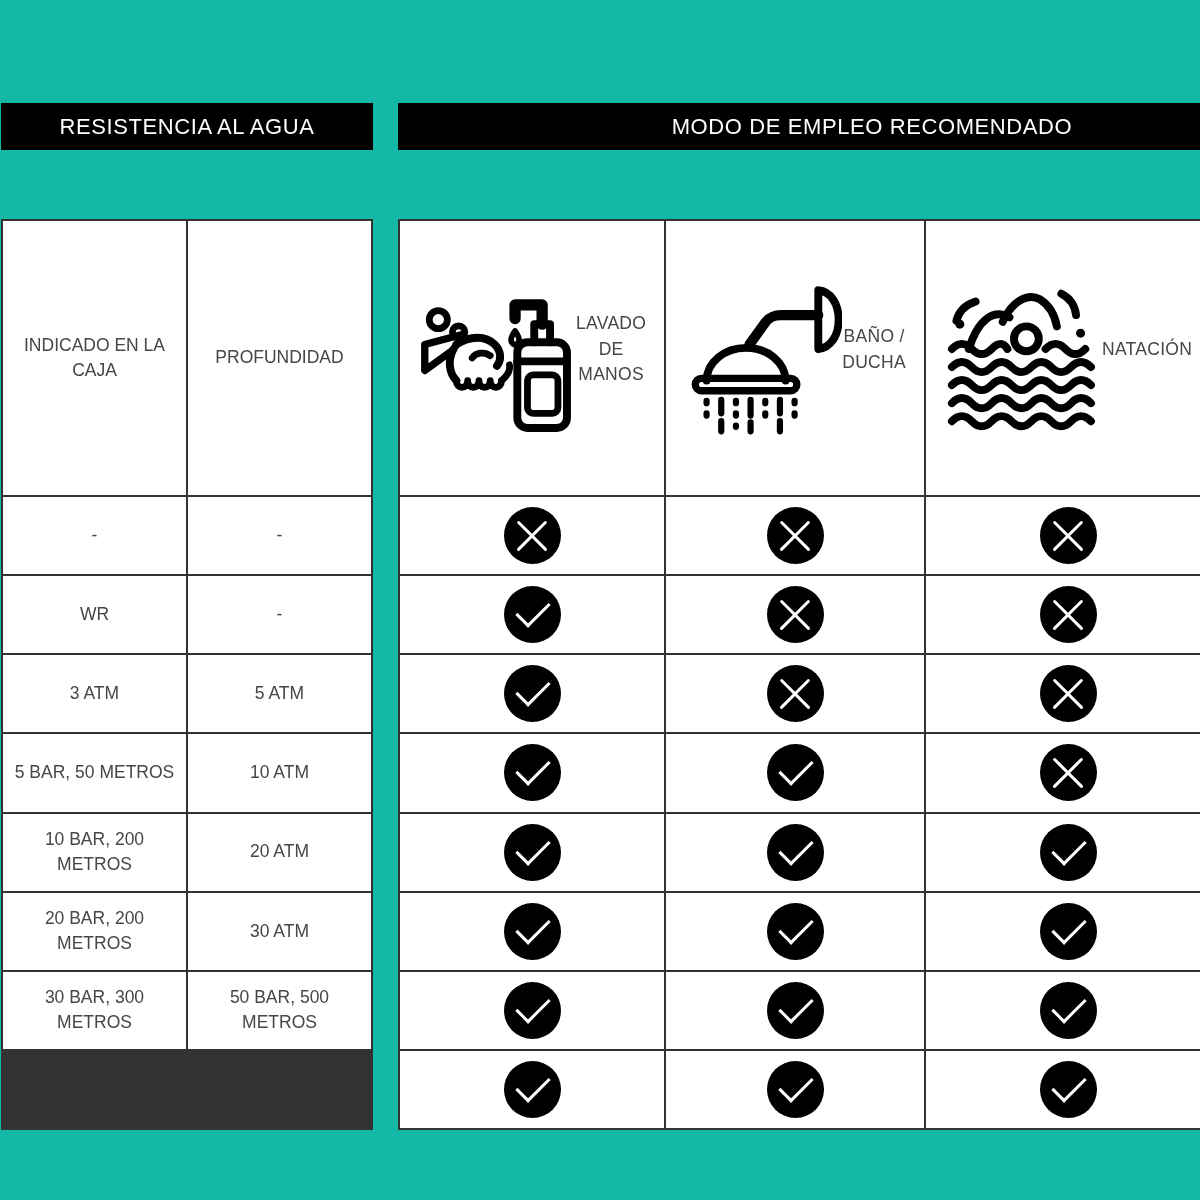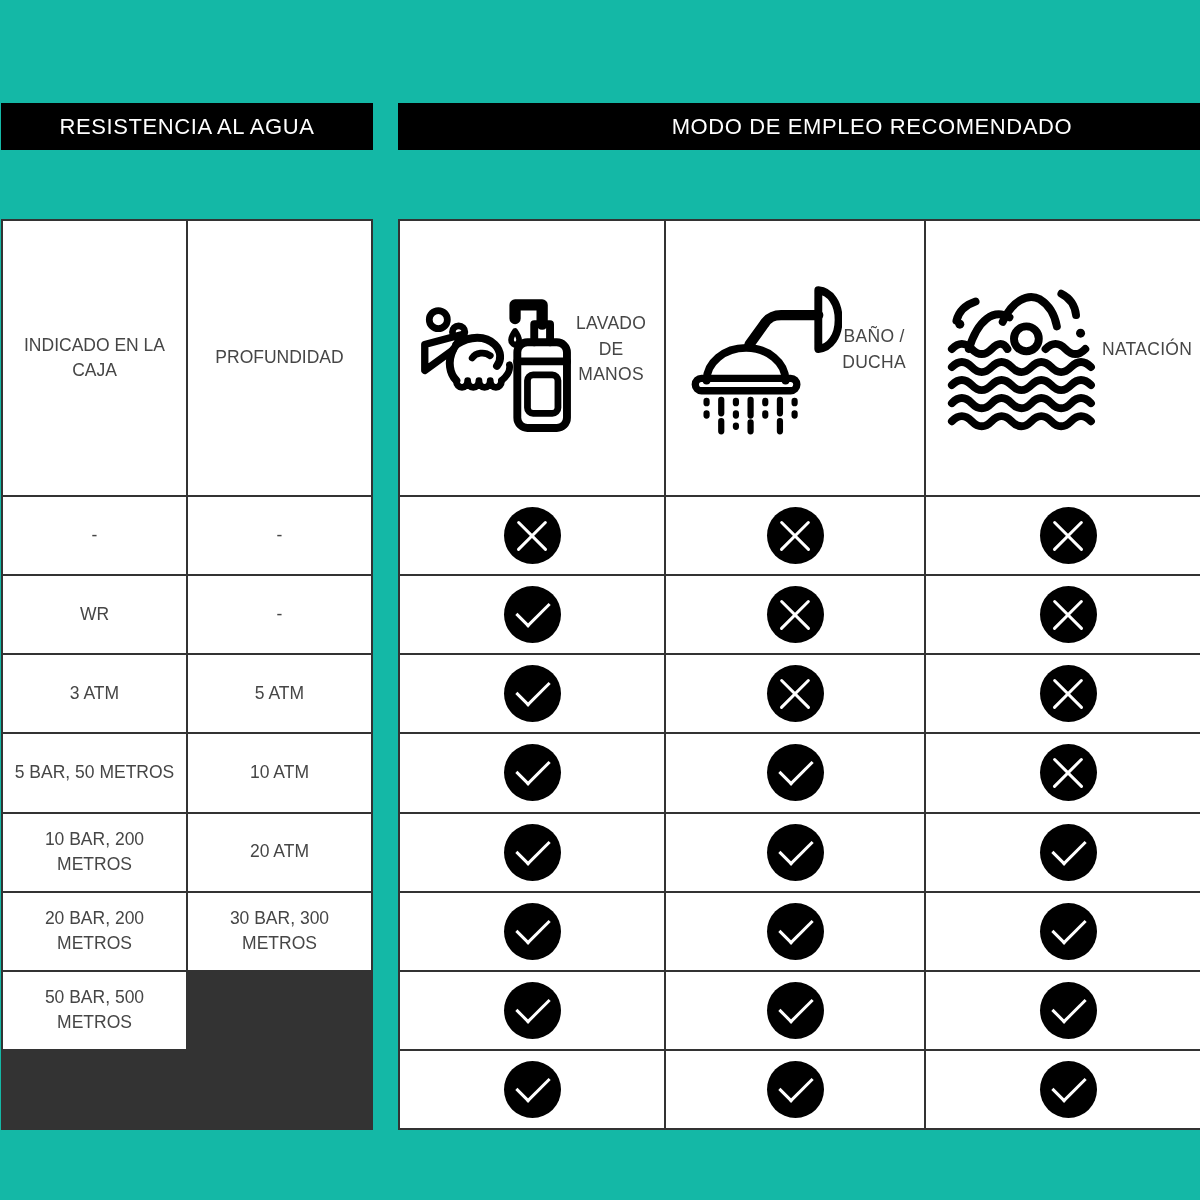--- a/index.html
+++ b/index.html
@@ -101,20 +101,23 @@
         <span>10 BAR, 200 METROS</span>
       </div>
 
     <div class="cell">
         <span>20 ATM</span>
       </div>
     <div class="cell">
         <span>20 BAR, 200 METROS</span>
       </div>
 
+    <div class="cell">
+        <span>30 ATM</span>
+      </div>
     <div class="cell">
         <span>30 BAR, 300 METROS</span>
       </div>
 
     <div class="cell">
         <span>50 BAR, 500 METROS</span>
       </div>
   </div>
 
   <div class="tbl tbl-right">

